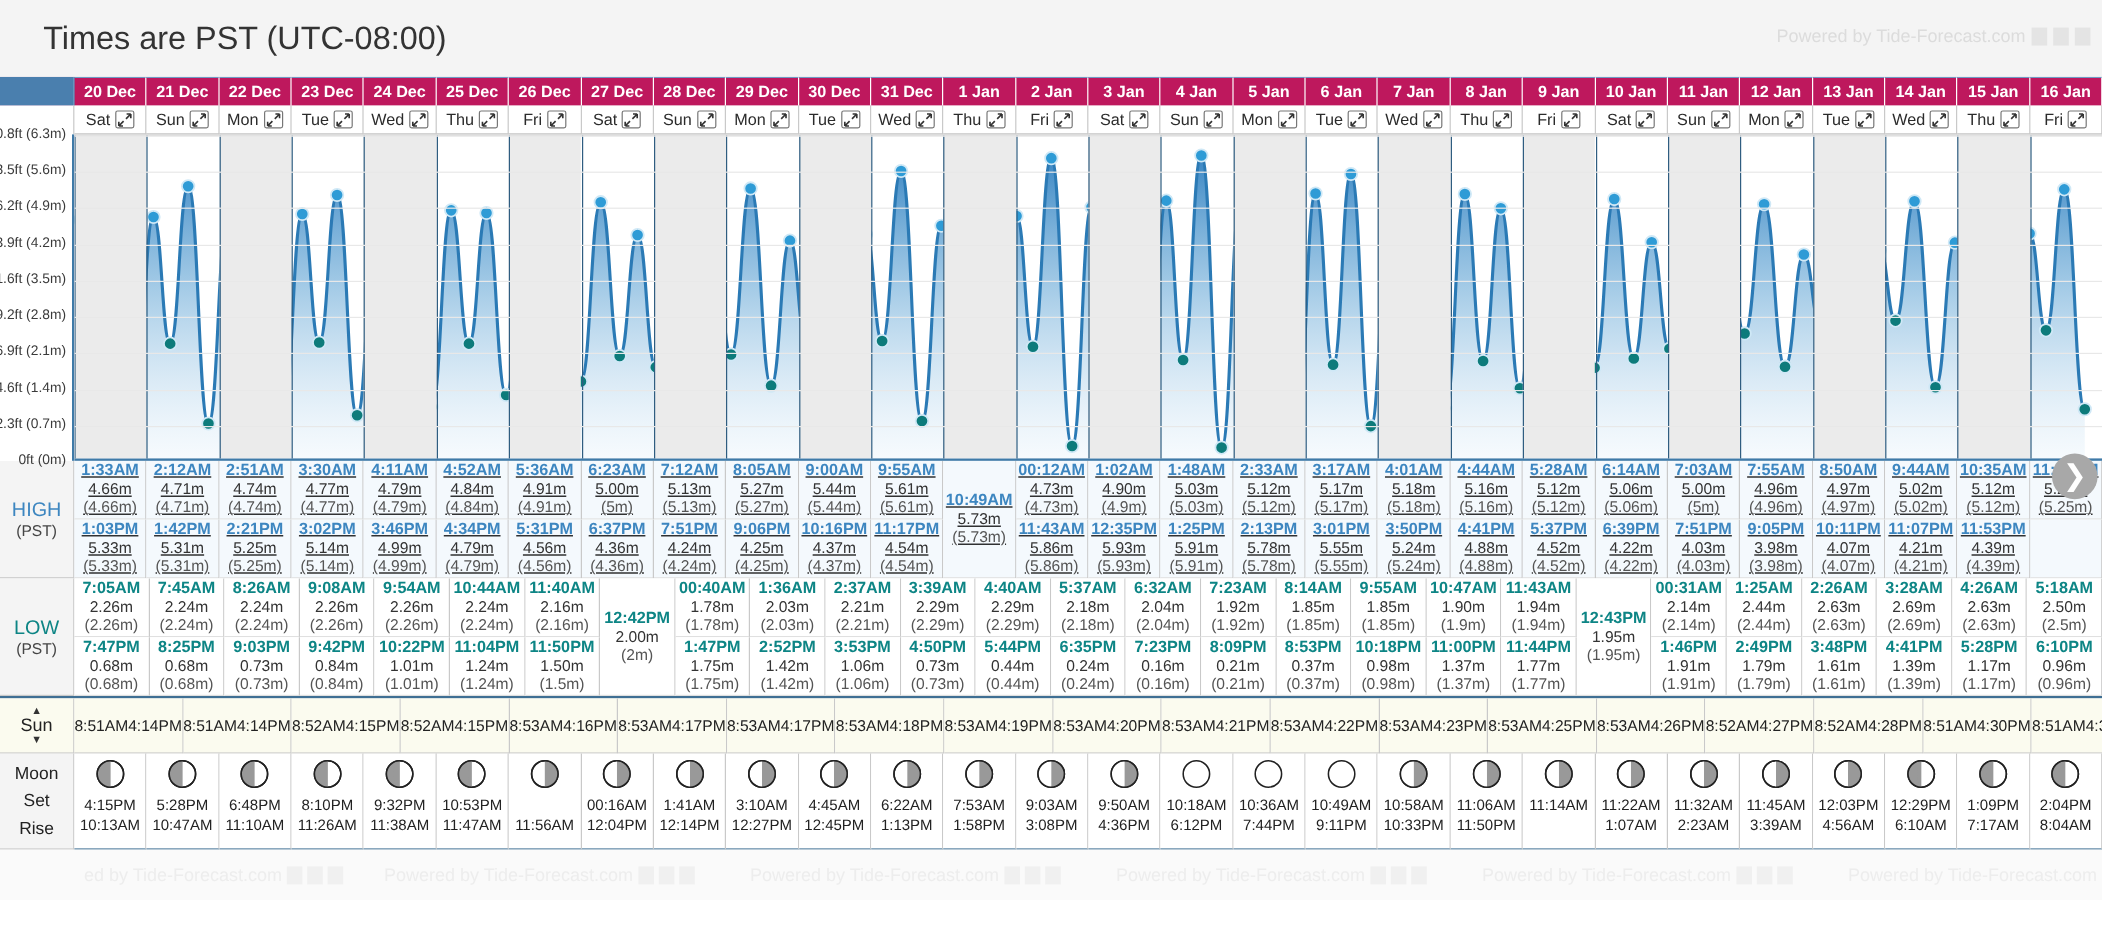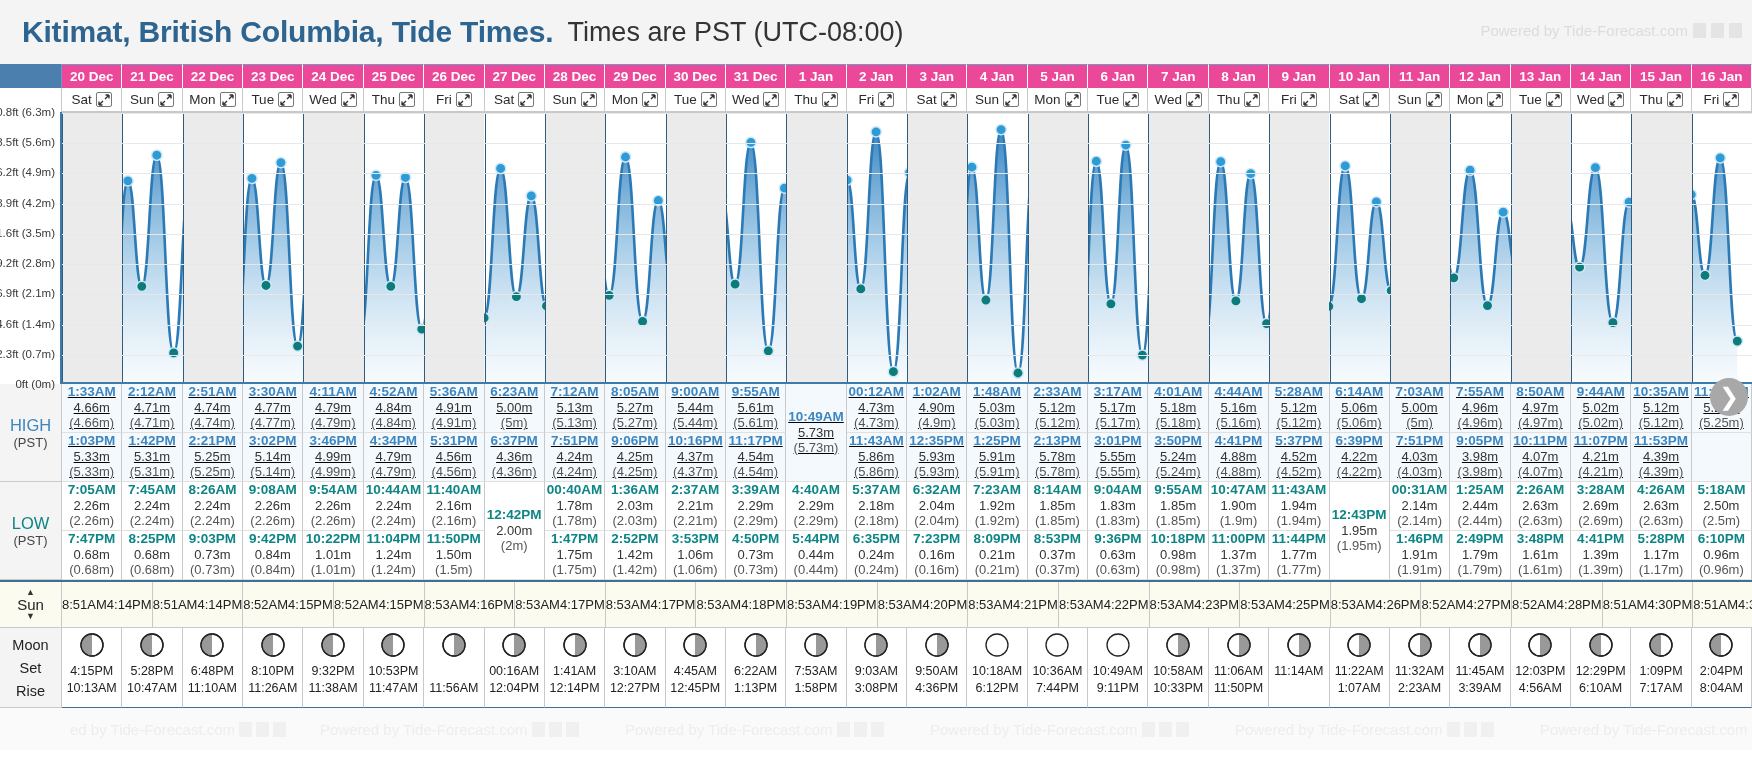--- a/index.html
+++ b/index.html
@@ -35,21 +35,21 @@
   .row { display: flex; }
   .lbl {
     width: 62px; min-width: 62px; flex: 0 0 62px;
     background: #f4f4f4;
     border-right: 1px solid #c9c9c9;
   }
   .cols { display: flex; flex: 1 1 auto; }
   .col { flex: 1 1 0; min-width: 0; }
 
   
-  .daterow { background: #ec4899; height: 24px; }
+  .daterow { background: #be185d; height: 24px; }
   .daterow .lbl { background: #4a7fae; border-right: 1px solid #6d9bc3; }
   .datecell {
     color: #fff; font-size: 13.5px; font-weight: bold;
     display: flex; align-items: center; justify-content: center;
     height: 24px;
     border-right: 1px solid #ffffff;
     border-top: 1px solid #6d9bc3;
   }
   .dowrow { height: 24px; background: #fff; }
   .dowrow .lbl { background:#fff; border-right: 1px solid #c9c9c9; }
@@ -155,21 +155,20 @@
     background: #a8a8a8; display:flex; align-items:center; justify-content:center;
     color: #fff; font-size: 24px; line-height: 1; z-index: 30; cursor: pointer;
   }
 </style>
 </head>
 <body>
 
 <div id="root">
 
   <div class="header">
-    <span class="title-main">Kitimat, British Columbia, Tide Times.</span>
     <span class="title-sub">Times are PST (UTC-08:00)</span>
     <span class="header-watermark">
       <span>Powered by Tide-Forecast.com</span>
       <span class="wm-box"></span>
       <span class="wm-box"></span>
       <span class="wm-box"></span>
     </span>
   </div>
 
   <div class="row daterow">
@@ -1189,32 +1188,20 @@
             <div class="t-val2">(1.85m)</div>
           </div>
           <div class="tidecell tide-sub-row">
             <div class="t-time">8:53PM</div>
             <div class="t-val">0.37m</div>
             <div class="t-val2">(0.37m)</div>
           </div>
         </div>
         <div class="col">
           <div class="tidecell tide-sub-row">
-            <div class="t-time">9:04AM</div>
-            <div class="t-val">1.83m</div>
-            <div class="t-val2">(1.83m)</div>
-          </div>
-          <div class="tidecell tide-sub-row">
-            <div class="t-time">9:36PM</div>
-            <div class="t-val">0.63m</div>
-            <div class="t-val2">(0.63m)</div>
-          </div>
-        </div>
-        <div class="col">
-          <div class="tidecell tide-sub-row">
             <div class="t-time">9:55AM</div>
             <div class="t-val">1.85m</div>
             <div class="t-val2">(1.85m)</div>
           </div>
           <div class="tidecell tide-sub-row">
             <div class="t-time">10:18PM</div>
             <div class="t-val">0.98m</div>
             <div class="t-val2">(0.98m)</div>
           </div>
         </div>

